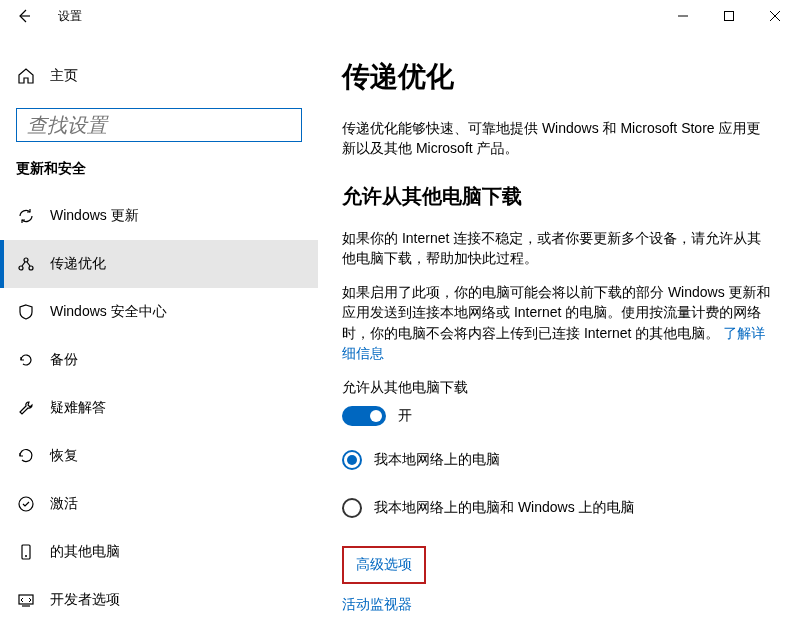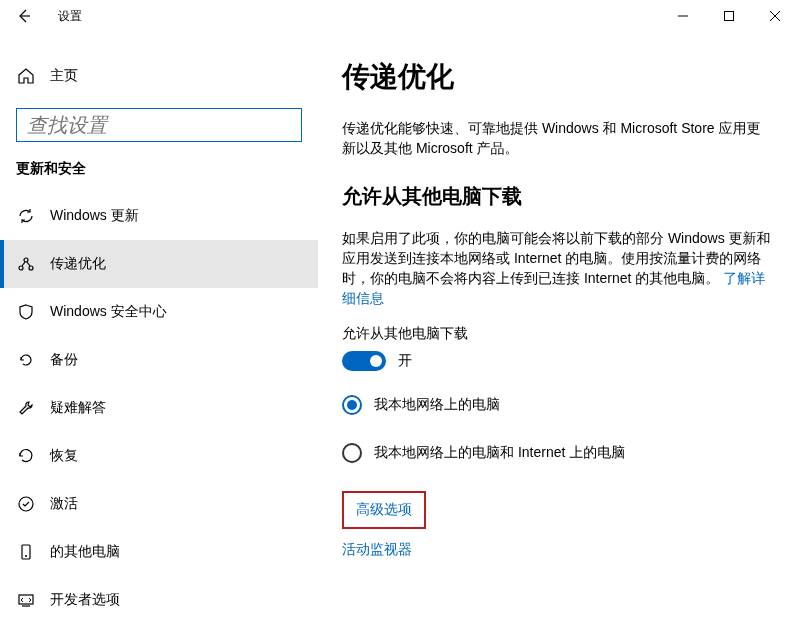--- a/index.html
+++ b/index.html
@@ -167,38 +167,39 @@
           </svg>
         </span>
       <span>开发者选项</span>
     </div>
   </div>
 
   <div class="main">
     <h1>传递优化</h1>
     <p>传递优化能够快速、可靠地提供 Windows 和 Microsoft Store 应用更新以及其他 Microsoft 产品。</p>
     <h2>允许从其他电脑下载</h2>
+    <p>如果你的 Internet 连接不稳定，或者你要更新多个设备，请允许从其他电脑下载，帮助加快此过程。</p>
     <p>
       <span>如果启用了此项，你的电脑可能会将以前下载的部分 Windows 更新和应用发送到连接本地网络或 Internet 的电脑。使用按流量计费的网络时，你的电脑不会将内容上传到已连接 Internet 的其他电脑。</span>
       <span class="link">了解详细信息</span>
     </p>
     <p style="margin-bottom:8px;">允许从其他电脑下载</p>
     <div class="toggle-row">
       <div class="toggle">
           <div class="knob"></div>
         </div>
       <span>开</span>
     </div>
     <div class="radio-row">
       <div class="radio checked"></div>
       <span>我本地网络上的电脑</span>
     </div>
     <div class="radio-row">
       <div class="radio"></div>
-      <span>我本地网络上的电脑和 Internet 上的电脑</span>
+      <span>我本地网络上的电脑和 Windows 上的电脑</span>
     </div>
     <div class="highlight-box">
       <span class="link">高级选项</span>
     </div>
     <div>
       <span class="link">活动监视器</span>
     </div>
   </div>
 </div>
 

